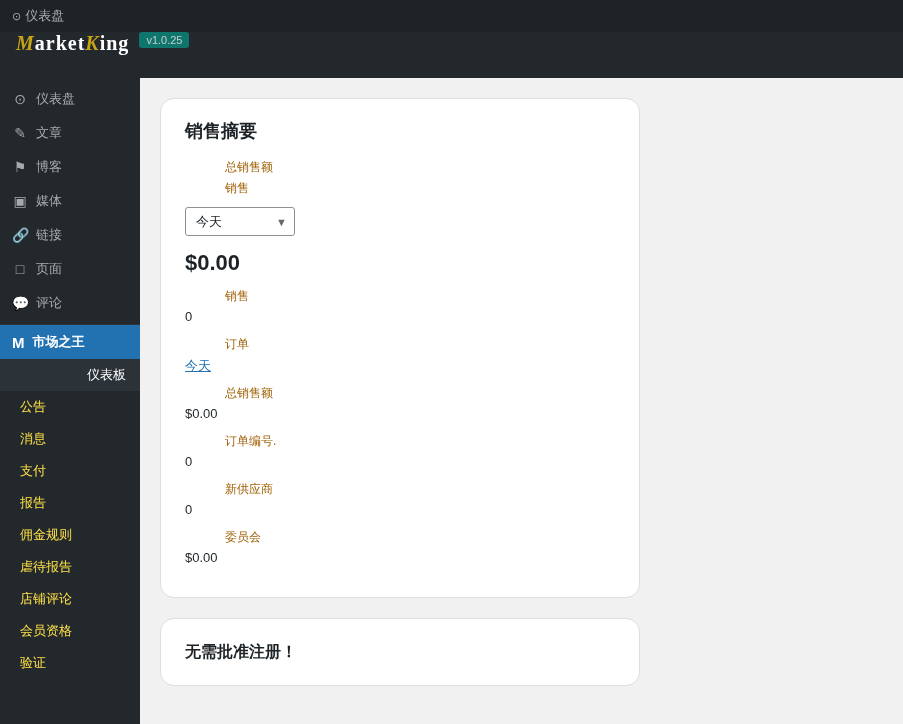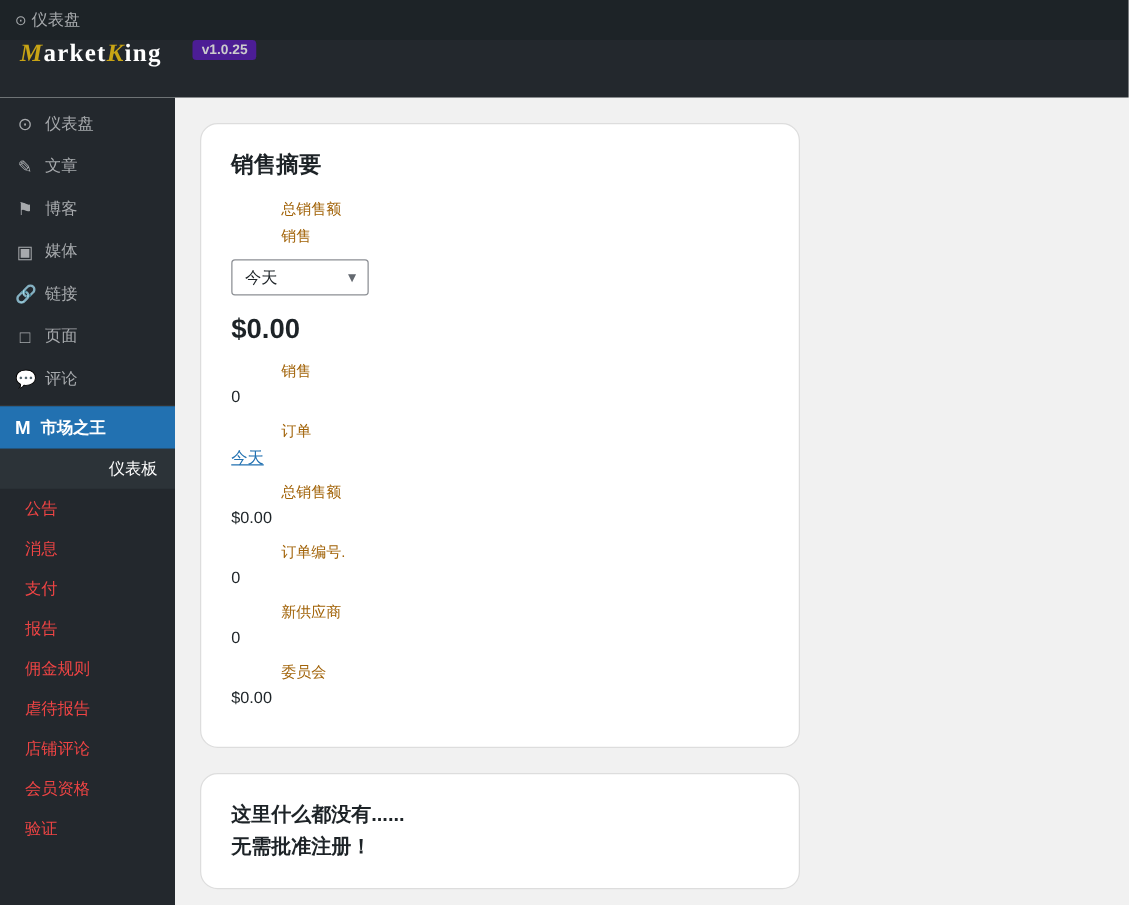--- a/index.html
+++ b/index.html
@@ -36,27 +36,26 @@
     }
     .brand-logo {
       color: #fff;
       font-size: 20px;
       font-weight: bold;
       letter-spacing: 1px;
       font-family: Georgia, serif;
     }
     .brand-logo span.m-letter { color: #c8a415; font-style: italic; }
     .brand-version {
-      background: #4c1d95;
+      background: #0f766e;
       color: #ccc;
       font-size: 11px;
       padding: 2px 7px;
       border-radius: 3px;
-      margin-left: 25px;
-      font-weight: bold;
+      margin-left: 10px;
     }
 
     
     #layout { display: flex; flex: 1; overflow: hidden; }
 
     
     #sidebar {
       width: 140px;
       background: #23282d;
       flex-shrink: 0;
@@ -86,21 +85,21 @@
       padding: 8px 12px;
       font-size: 13px;
       font-weight: 600;
       display: flex;
       align-items: center;
       gap: 8px;
     }
     .sidebar-submenu-item {
       display: block;
       padding: 7px 14px 7px 20px;
-      color: #ef4444;
+      color: #fde047;
       cursor: pointer;
       font-size: 13px;
       text-decoration: none;
     }
     .sidebar-submenu-item.active { color: #fff; background: #2c3338; text-align: right; }
 
     
     #main {
       flex: 1;
       overflow-y: auto;
@@ -288,19 +287,18 @@
 
       <div class="field-label">新供应商</div>
       <div class="field-value">0</div>
 
       <div class="field-label">委员会</div>
       <div class="field-value">$0.00</div>
     </div>
 
     <div class="card">
       <div class="card2-text">
-        <div>这里什么都没有......</div>
         <div>无需批准注册！</div>
       </div>
     </div>
 
   </div>
 </div>
 
 </body></html>

